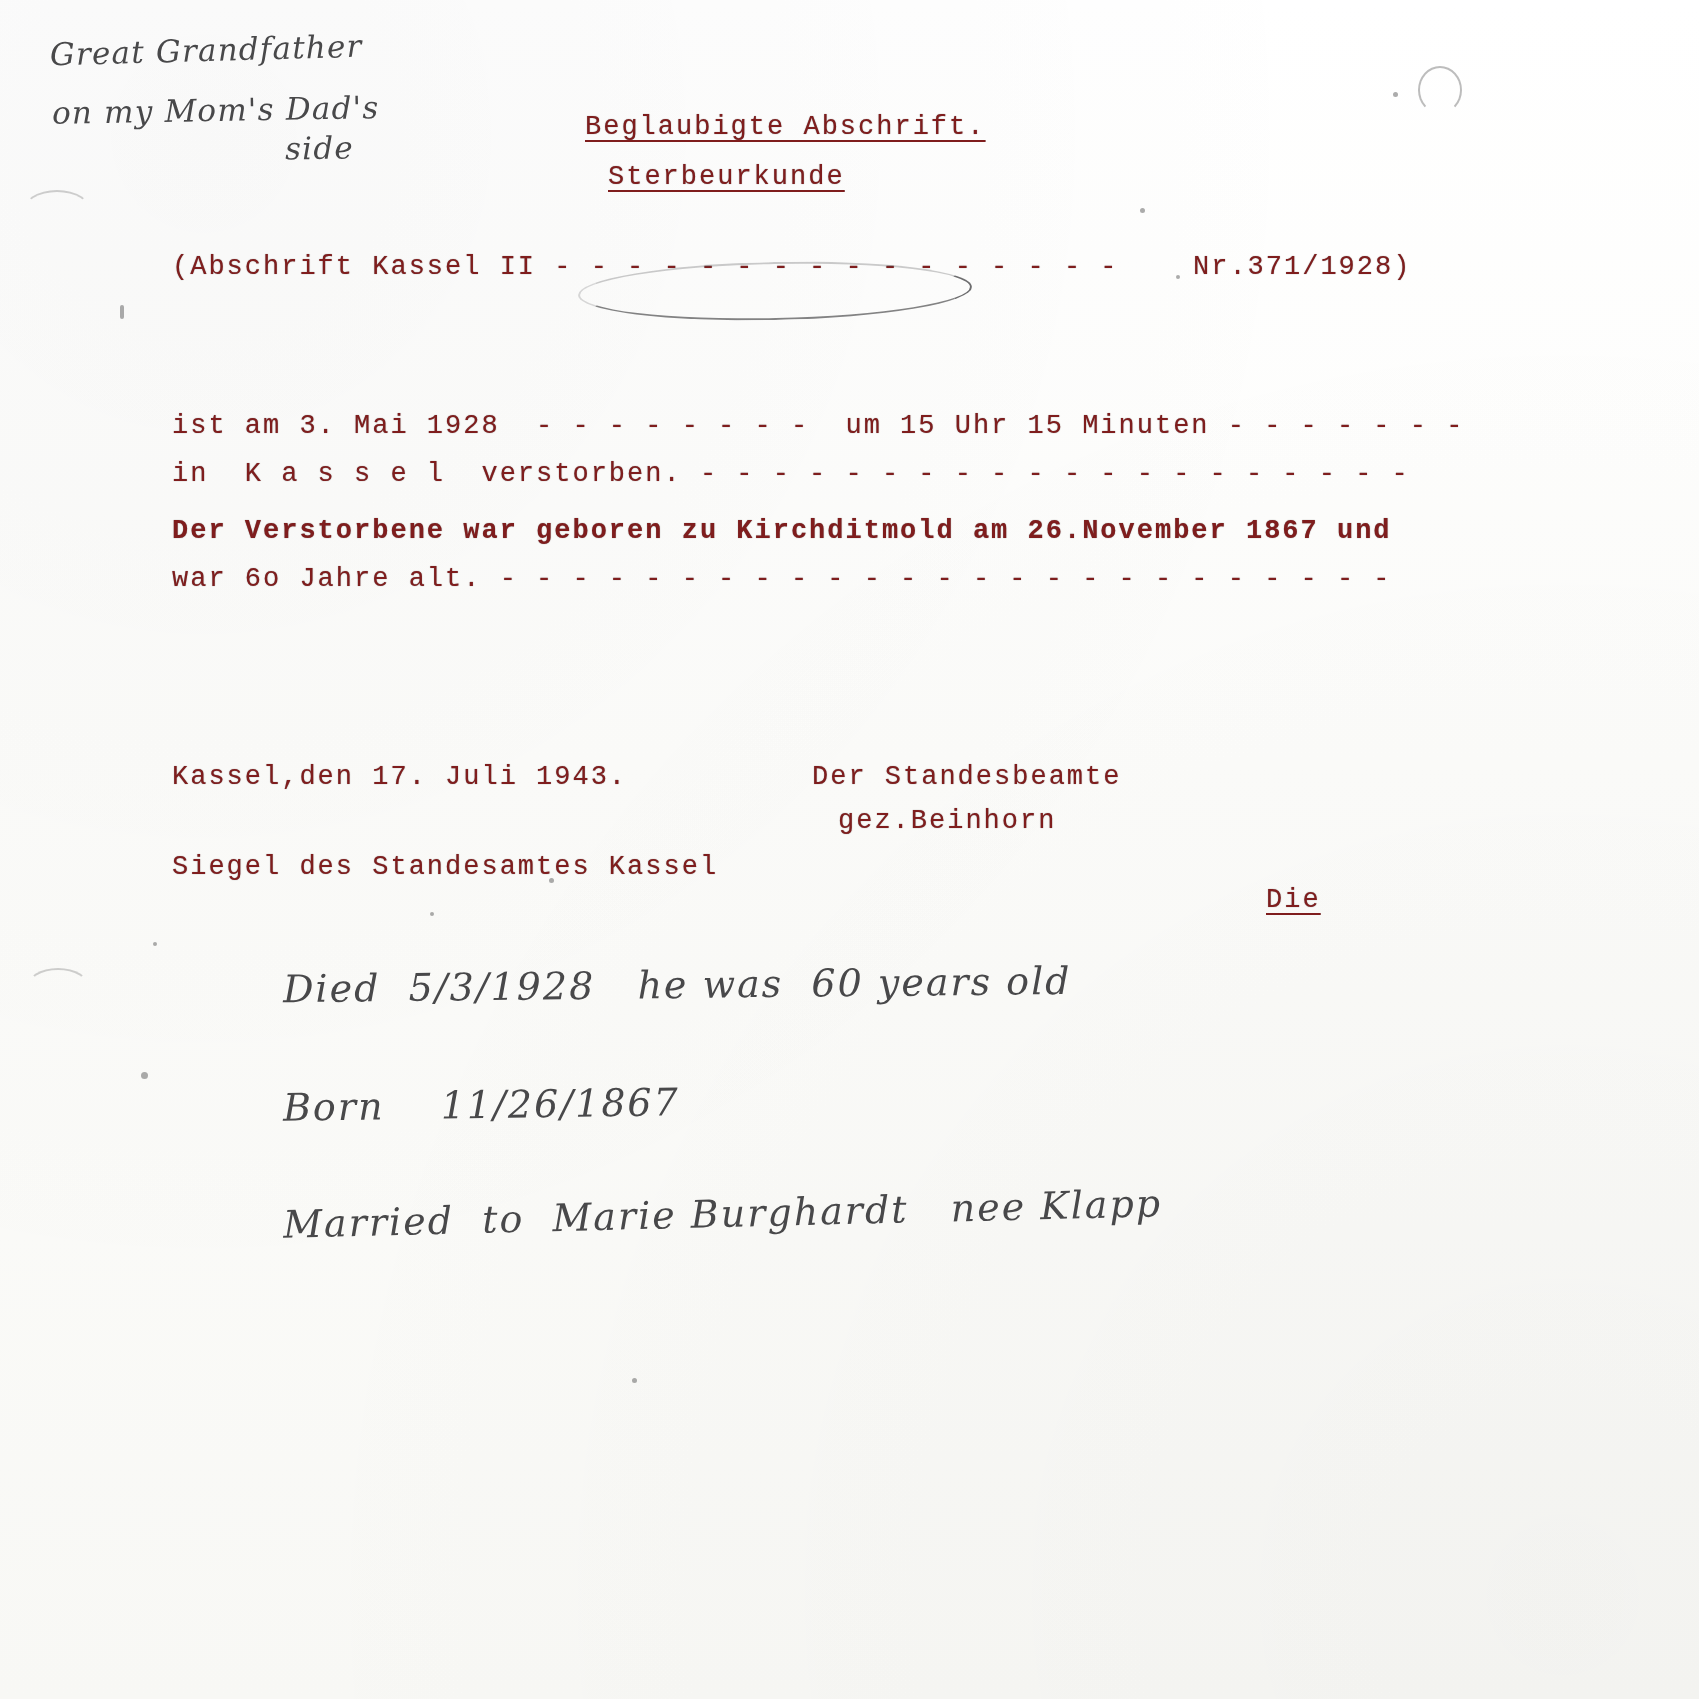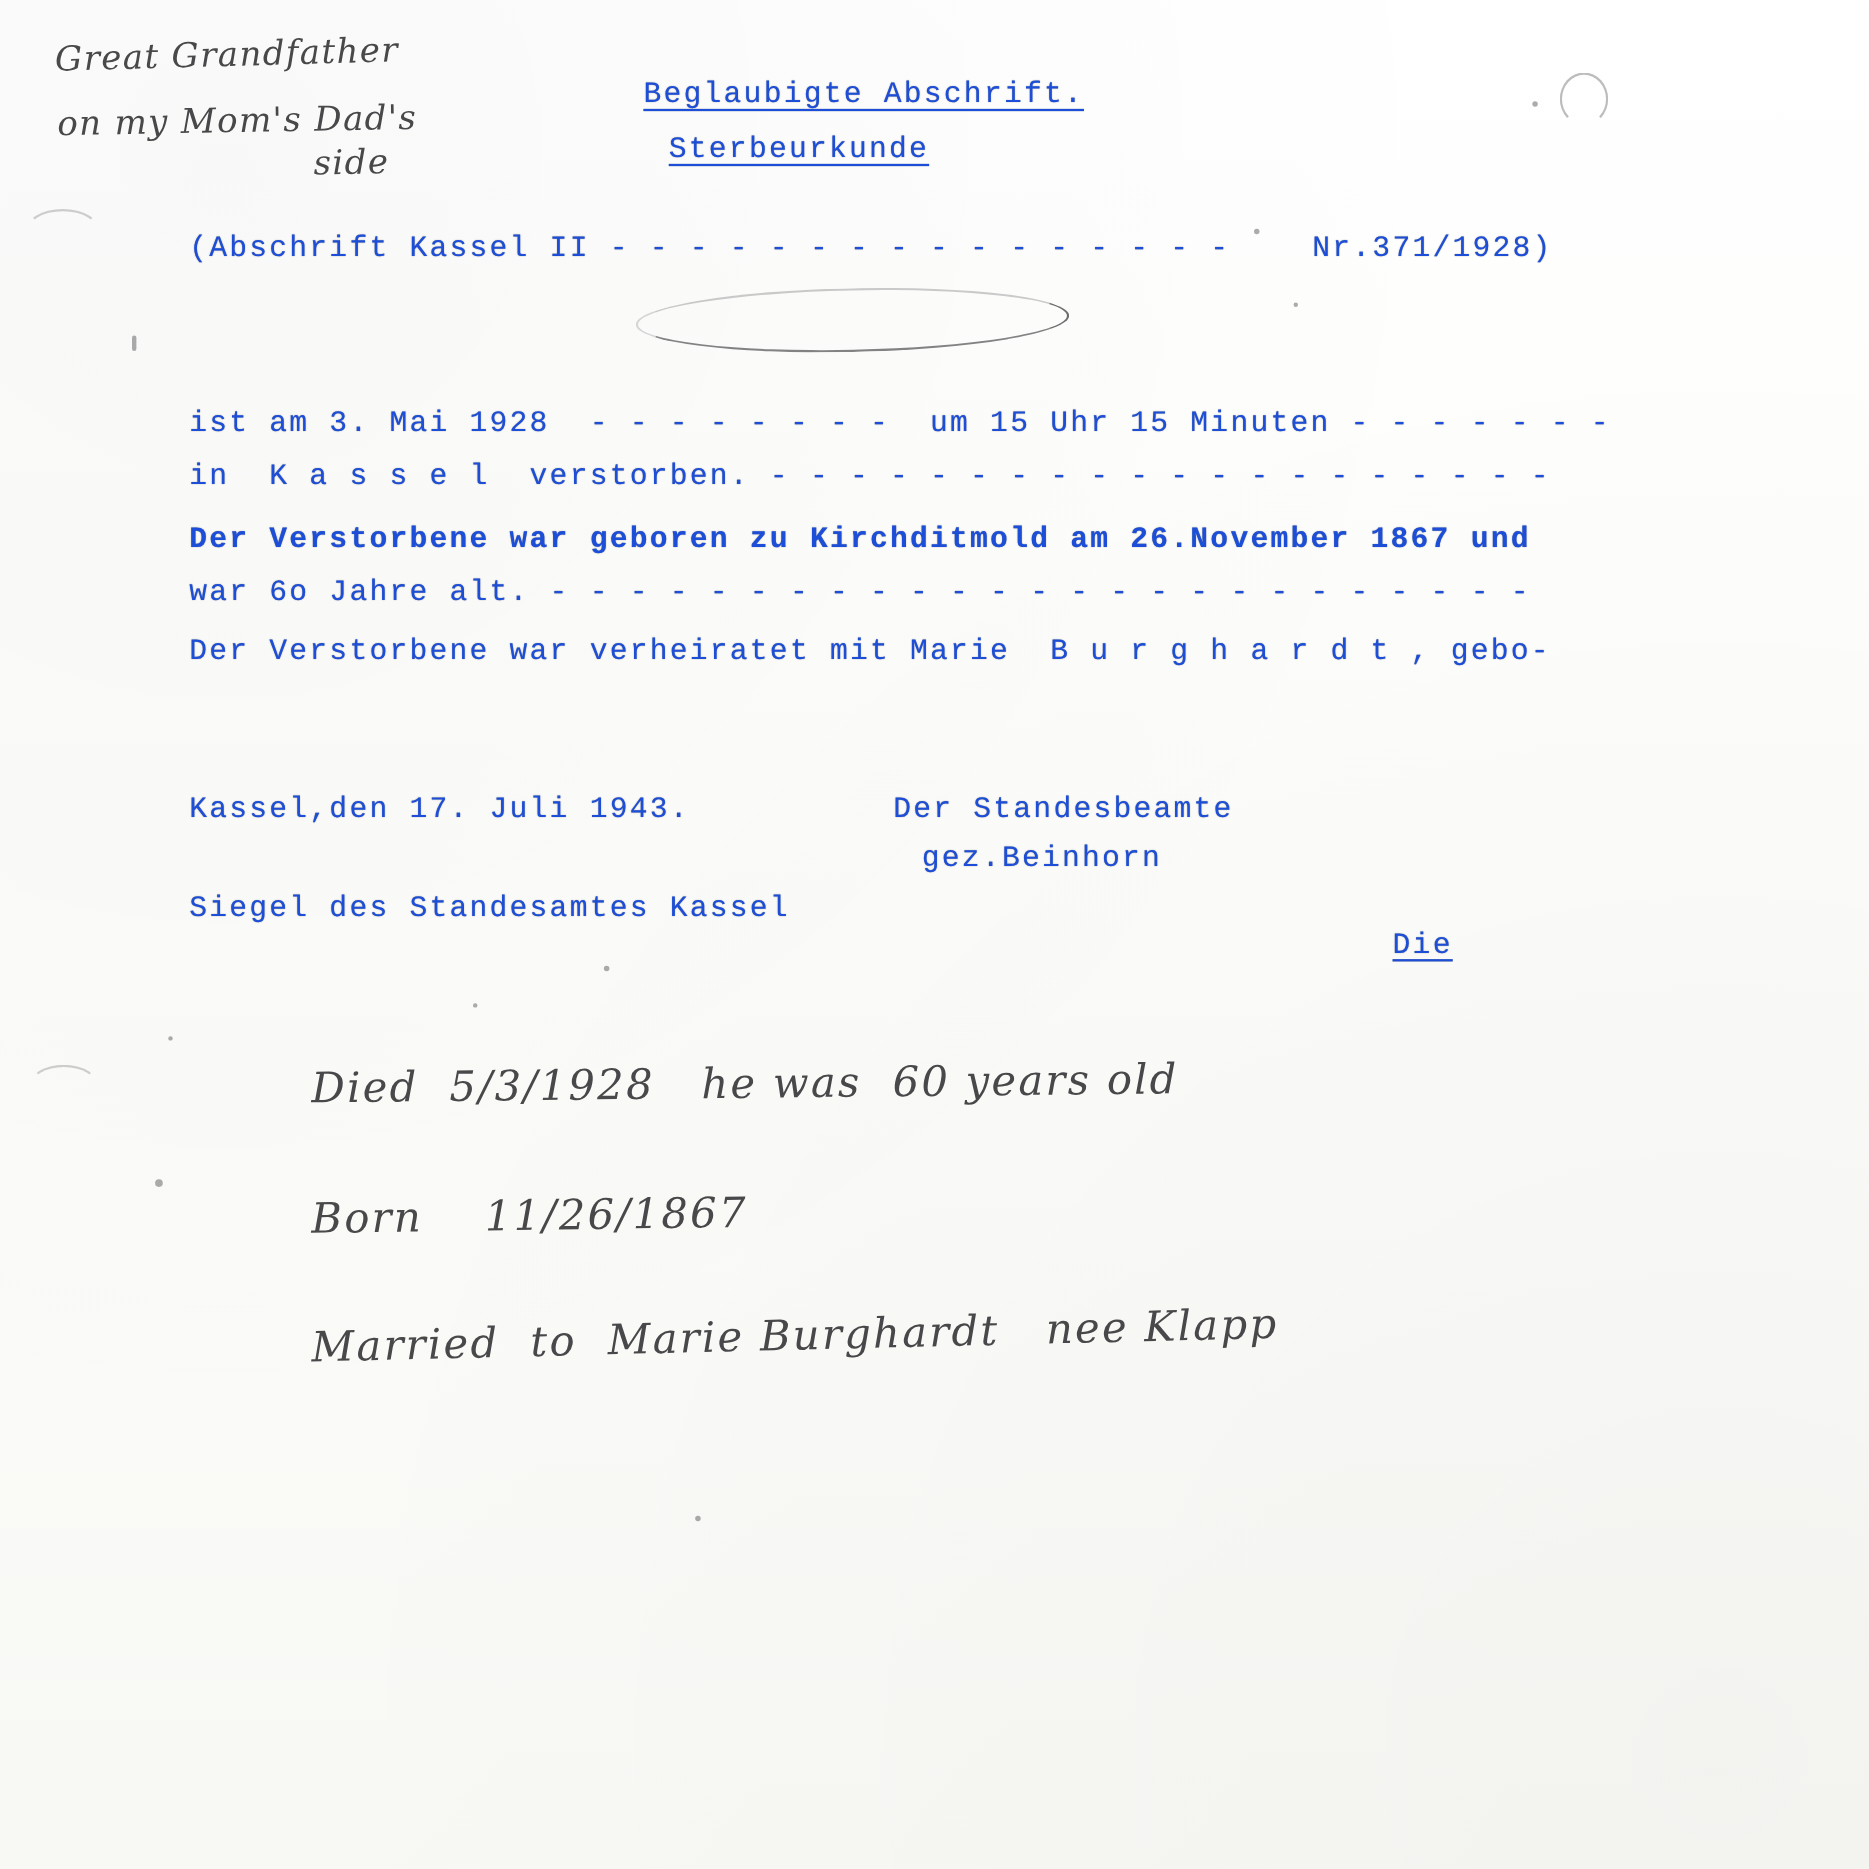--- a/index.html
+++ b/index.html
@@ -27,23 +27,24 @@
       linear-gradient(180deg, #ffffff 0%, #fcfcfa 45%, #f8f8f5 100%);
     pointer-events: none;
   }
 
   
   .tw {
     position: absolute;
     font-family: "Liberation Mono", "DejaVu Sans Mono", monospace;
     font-size: 27px;
     letter-spacing: 2.0px;
-    color: #1d4ed8;
+    color: #7f1d1d;
     white-space: pre;
     text-shadow: 0 0 1.1px rgba(0,0,0,0.45);
+    margin-top: 40px;
   }
   .tw.underlined {
     text-decoration: underline;
     text-underline-offset: 6px;
     text-decoration-thickness: 2px;
   }
 
   
   .hw {
     position: absolute;
@@ -118,21 +119,20 @@
 
   <div class="tw" style="left:172px; top:212px;">(Abschrift Kassel II - - - - - - - - - - - - - - - -</div>
   <div class="tw" style="left:1193px; top:212px;">Nr.371/1928)</div>
 
   <div class="ellipse" style="left:578px; top:262px; width:390px; height:54px;"></div>
 
   <div class="tw" style="left:172px; top:371px;">ist am 3. Mai 1928  - - - - - - - -  um 15 Uhr 15 Minuten - - - - - - -</div>
   <div class="tw" style="left:172px; top:419px;">in  K a s s e l  verstorben. - - - - - - - - - - - - - - - - - - - -</div>
   <div class="tw" style="left:172px; top:476px;font-weight:bold;">Der Verstorbene war geboren zu Kirchditmold am 26.November 1867 und</div>
   <div class="tw" style="left:172px; top:524px;">war 6o Jahre alt. - - - - - - - - - - - - - - - - - - - - - - - - -</div>
-  <div class="tw" style="left:172px; top:578px;">Der Verstorbene war verheiratet mit Marie  B u r g h a r d t , gebo-</div>
 
   <div class="tw" style="left:172px; top:722px;">Kassel,den 17. Juli 1943.</div>
   <div class="tw" style="left:812px; top:722px;">Der Standesbeamte</div>
   <div class="tw" style="left:838px; top:766px;">gez.Beinhorn</div>
   <div class="tw" style="left:172px; top:812px;">Siegel des Standesamtes Kassel</div>
   <div class="tw underlined" style="left:1266px; top:845px;">Die</div>
 
   <div class="hw hw-big" style="left:283px; top:963px; transform: rotate(-0.6deg);">Died  5/3/1928   he was  60 years old</div>
   <div class="hw hw-big" style="left:283px; top:1083px; transform: rotate(-0.8deg);">Born    11/26/1867</div>
   <div class="hw hw-big" style="left:283px; top:1192px; transform: rotate(-1.4deg);">Married  to  Marie Burghardt   nee Klapp</div>

